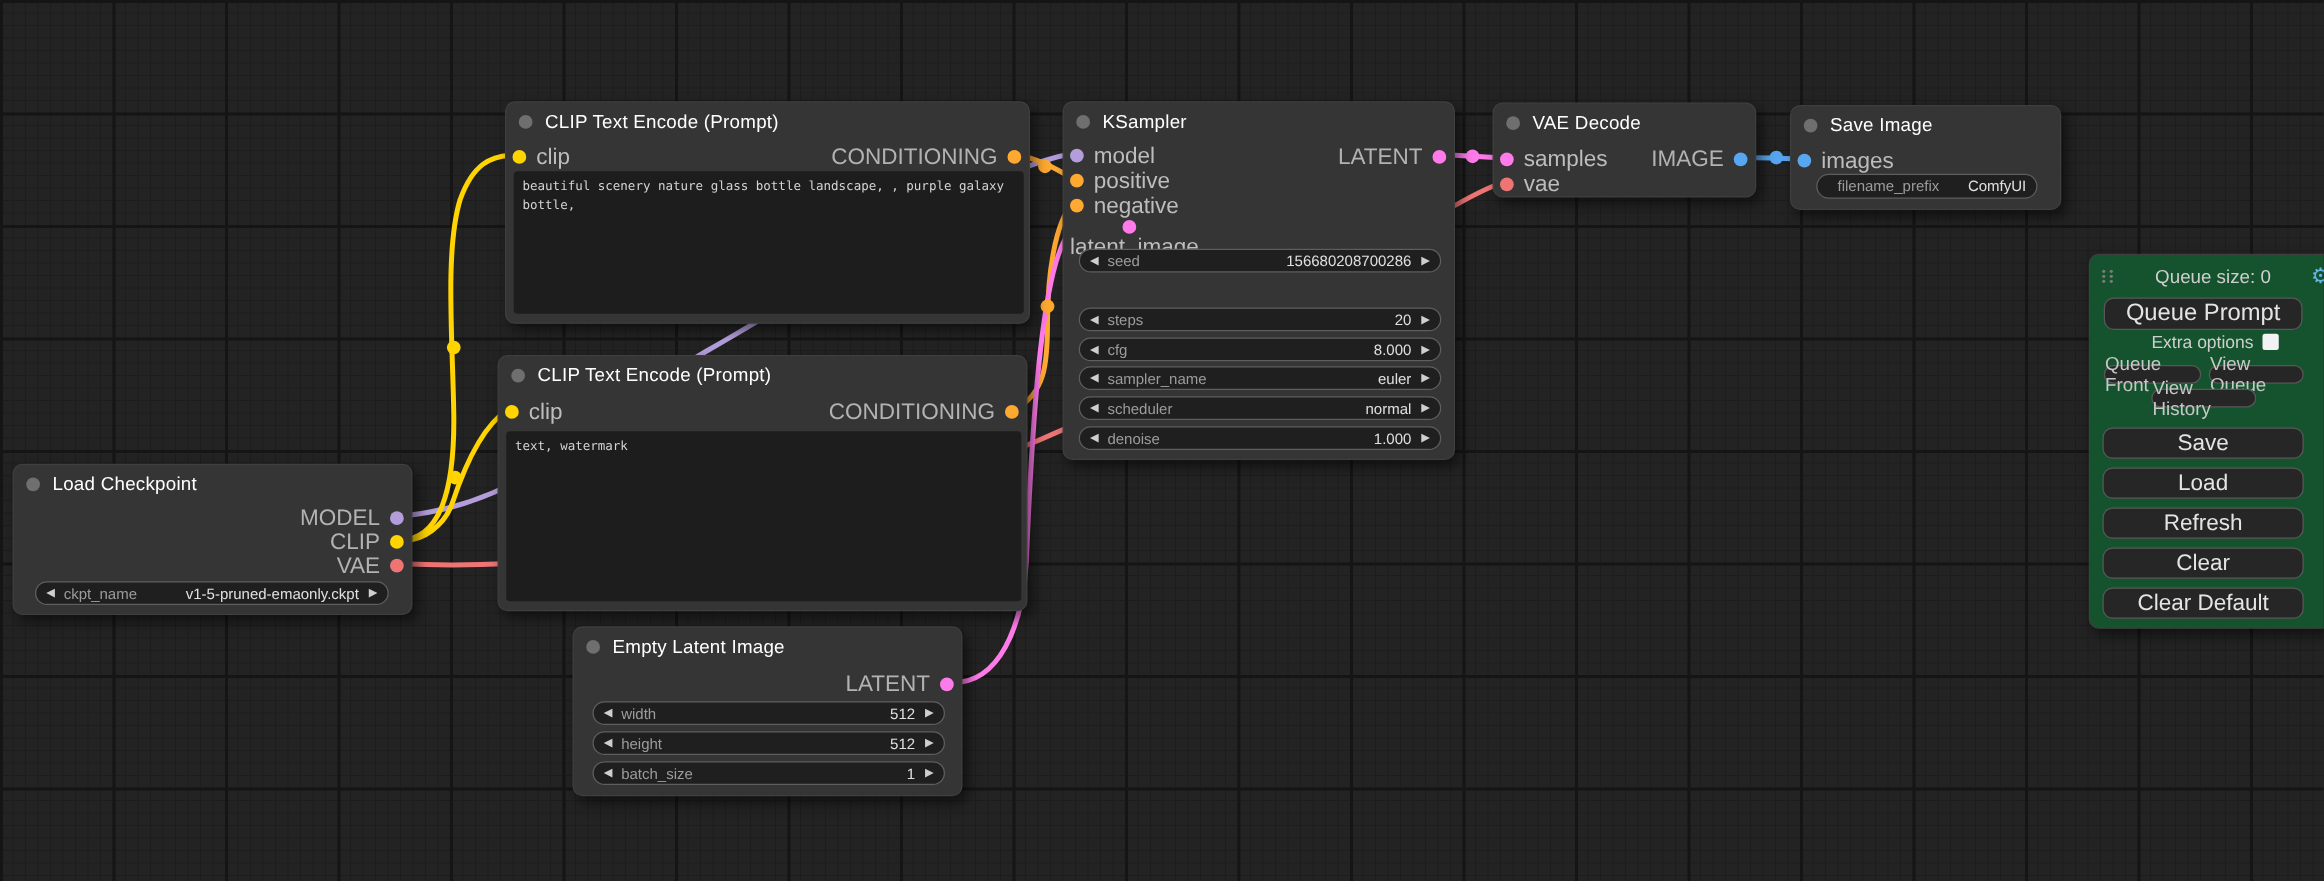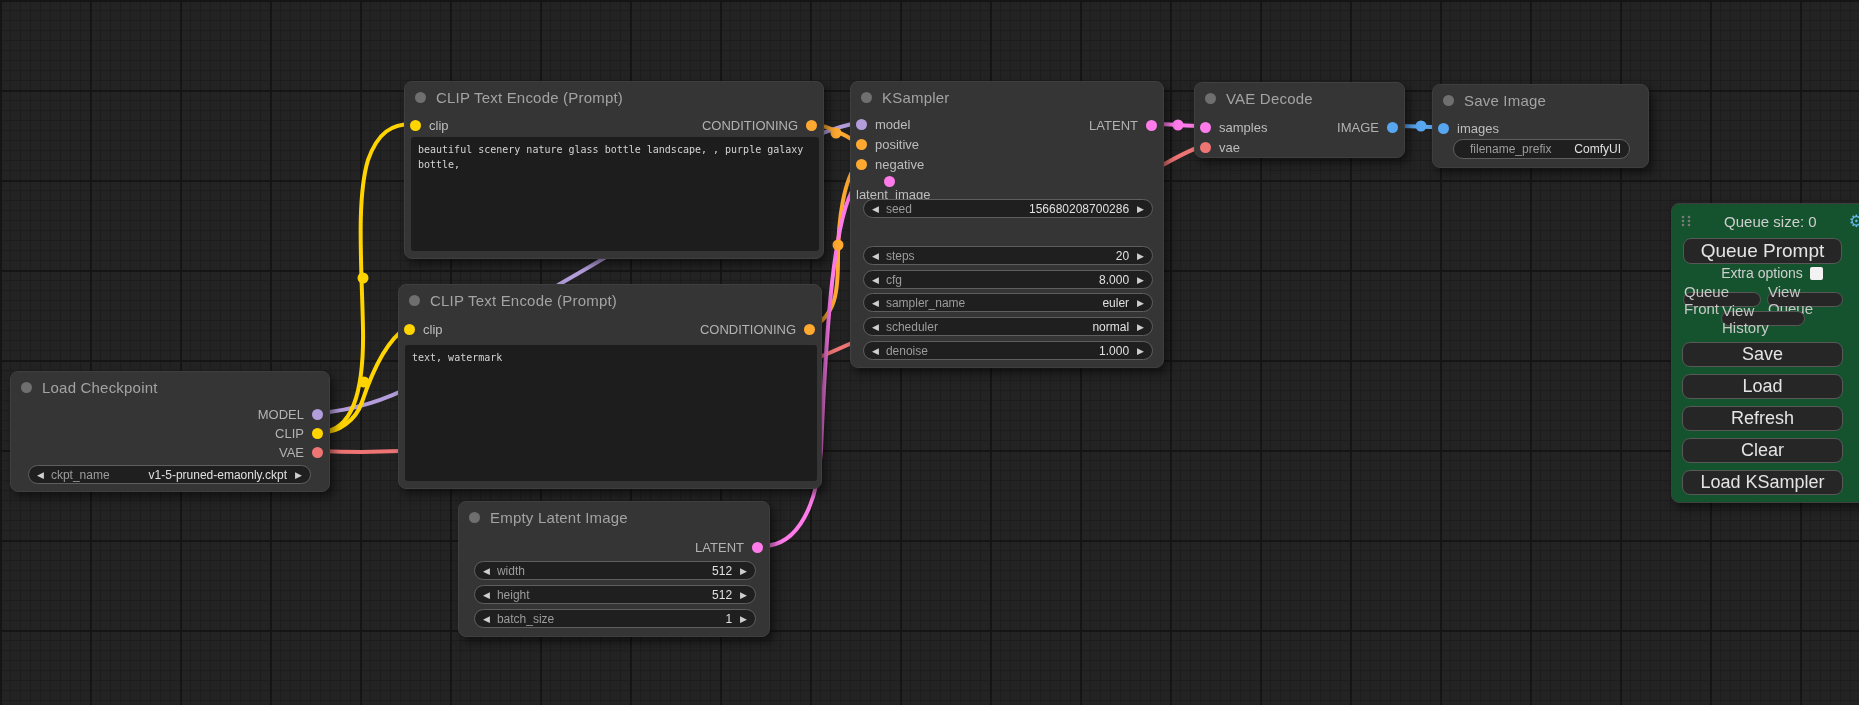--- a/index.html
+++ b/index.html
@@ -19,24 +19,24 @@
   }
   #wires{position:absolute;left:0;top:0;z-index:1;}
   .node{
     position:absolute;z-index:2;
     background:#353535;border:1px solid #3f3f3f;border-radius:8px;
     box-shadow:4px 5px 10px rgba(0,0,0,.5);
     box-sizing:border-box;
   }
   .node-header{
     height:30px;display:flex;align-items:center;padding:0 10px;
-    color:#a3a3a3;font-size:15px;letter-spacing:.2px;
+    color:#ffffff;font-size:15px;letter-spacing:.2px;
   }
   .title-dot{width:11px;height:11px;border-radius:50%;background:#6f6f6f;margin-right:10px;flex:none;}
-  .srow{position:absolute;height:16px;display:flex;align-items:center;font-size:13px;}
+  .srow{position:absolute;height:16px;display:flex;align-items:center;font-size:18px;}
   .srow.in{left:5px;color:#bdbdbd;}
   .srow.out{right:6px;color:#b2b2b2;}
   .dot{width:11px;height:11px;border-radius:50%;flex:none;}
   .srow.in .dot{margin-right:8px;}
   .srow.out .dot{margin-left:8px;}
   .widget{
     position:absolute;height:19px;box-sizing:border-box;
     background:#1f1f1f;border:1px solid #5e5e5e;border-radius:10px;
     display:flex;align-items:center;padding:0 8px;
     font-size:12px;color:#9c9c9c;white-space:nowrap;
@@ -297,14 +297,14 @@
     <span>Extra options</span>
     <span class="checkbox"></span>
   </div>
   <div class="btn small" style="left:11px;top:88px;width:78px;height:15px;">Queue Front</div>
   <div class="btn small" style="left:95px;top:88px;width:76px;height:15px;">View Queue</div>
   <div class="btn small" style="left:49px;top:107px;width:84px;height:15px;">View History</div>
   <div class="btn" style="left:10px;top:138px;width:161px;height:25px;">Save</div>
   <div class="btn" style="left:10px;top:170px;width:161px;height:25px;text-align:center;">Load</div>
   <div class="btn" style="left:10px;top:202px;width:161px;height:25px;">Refresh</div>
   <div class="btn" style="left:10px;top:234px;width:161px;height:25px;">Clear</div>
-  <div class="btn" style="left:10px;top:266px;width:161px;height:25px;">Load KSampler</div>
+  <div class="btn" style="left:10px;top:266px;width:161px;height:25px;">Clear Default</div>
 </div>
 
 </body></html>

